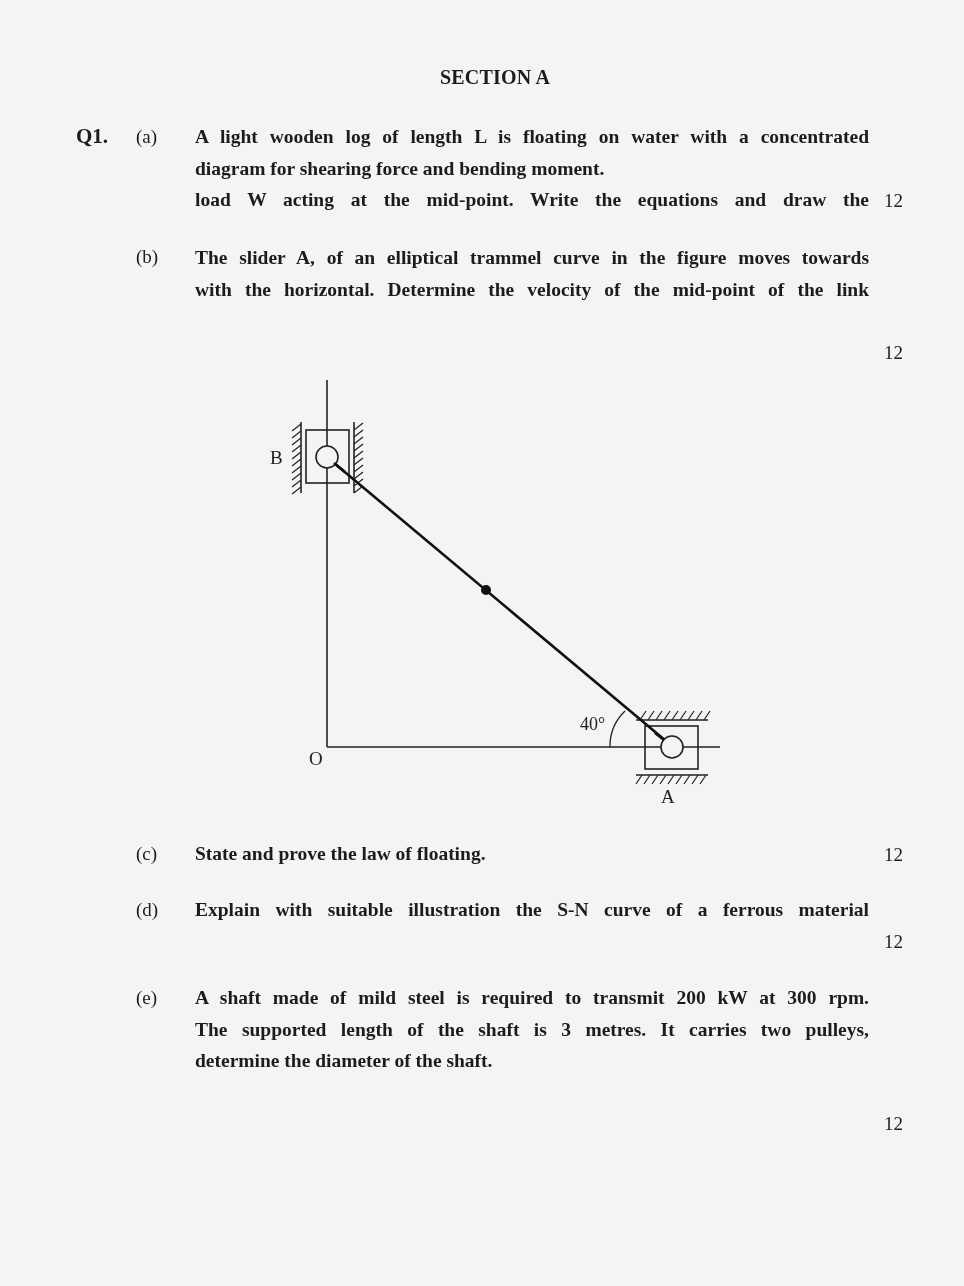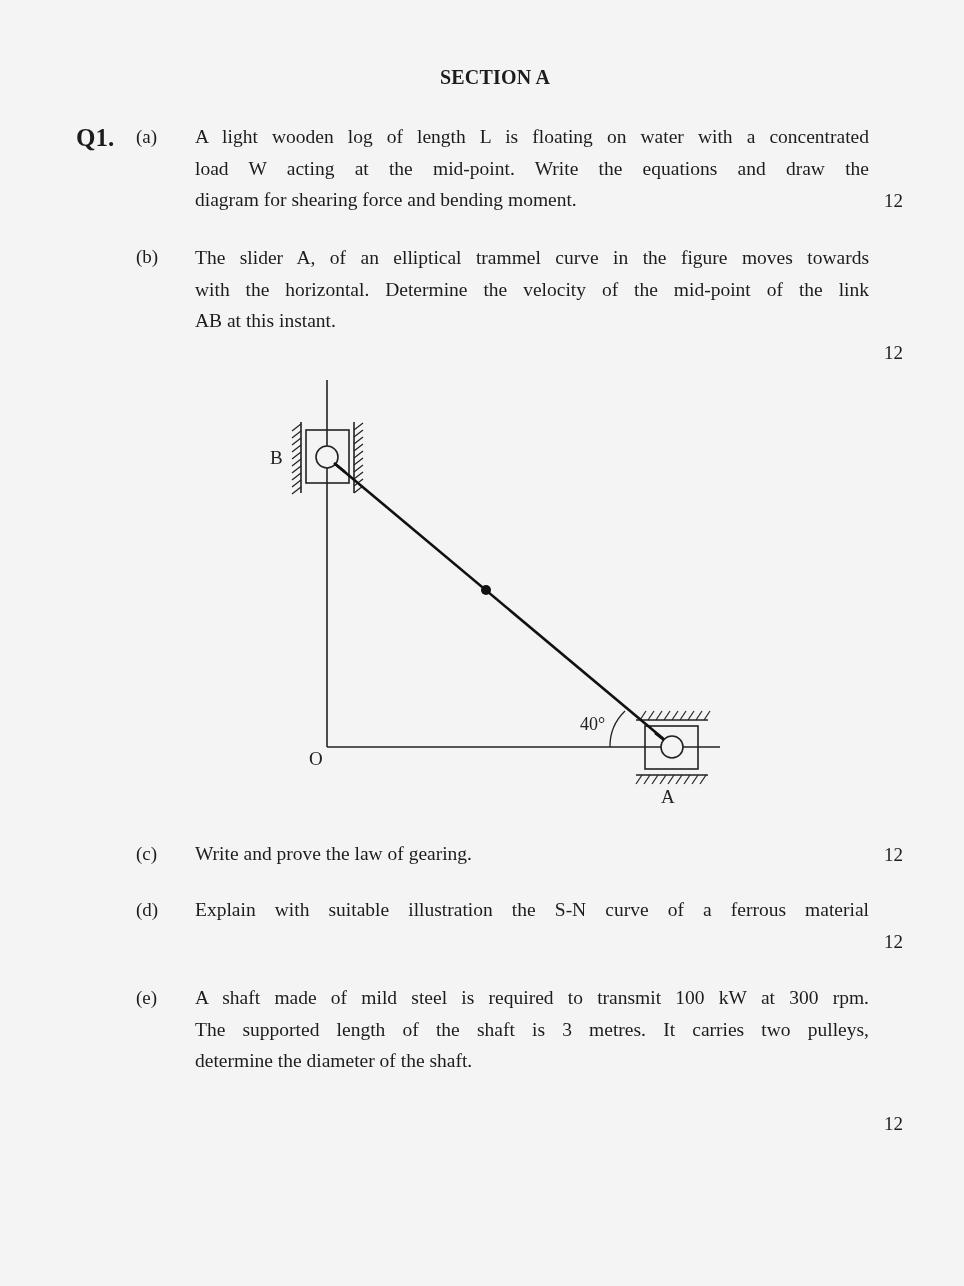--- a/index.html
+++ b/index.html
@@ -2,48 +2,47 @@
 <html><head>
 <meta charset="utf-8">
 <style>
   html, body { margin:0; padding:0; }
   body {
     width:964px; height:1286px; background:#f4f4f4; position:relative; overflow:hidden;
     font-family:"Liberation Serif","DejaVu Serif",serif; color:#1c1c1c;
   }
   .abs { position:absolute; }
   .section-title { left:0; width:990px; top:66px; text-align:center; font-weight:bold; font-size:20px; letter-spacing:0.2px; }
-  .qnum { left:76px; font-weight:bold; font-size:25px; }
+  .qnum { left:76px; font-weight:bold; font-size:21px; }
   .plabel { left:136px; font-size:19px; }
   .ptext { left:195px; width:674px; font-size:19.5px; line-height:31.5px; text-align:justify; }
-  .ptext .line { display:block; text-align-last:justify; white-space:nowrap; }
+  .ptext .line { display:block; text-align-last:justify; white-space:nowrap;font-weight:bold; }
   .ptext .line.last { text-align-last:left; }
   .marks { left:884px; font-size:19px; }
   svg text { font-family:"Liberation Serif","DejaVu Serif",serif; }
 </style>
 </head>
 <body>
 
 <div class="abs section-title">SECTION A</div>
 
 <div class="abs qnum" style="top:124px;">Q1.</div>
 
 <div class="abs plabel" style="top:126px;">(a)</div>
 <div class="abs ptext" style="top:121px;">
   <span class="line">A light wooden log of length L is floating on water with a concentrated</span>
+  <span class="line last">diagram for shearing force and bending moment.</span>
   <span class="line">load W acting at the mid-point. Write the equations and draw the</span>
-  <span class="line last">diagram for shearing force and bending moment.</span>
 </div>
 <div class="abs marks" style="top:190px;">12</div>
 
 <div class="abs plabel" style="top:246px;">(b)</div>
 <div class="abs ptext" style="top:242px;">
   <span class="line">The slider A, of an elliptical trammel curve in the figure moves towards</span>
   <span class="line">with the horizontal. Determine the velocity of the mid-point of the link</span>
-  <span class="line last">AB at this instant.</span>
 </div>
 <div class="abs marks" style="top:342px;">12</div>
 
 <svg class="abs" style="left:0; top:0;" width="964" height="1286">
   <defs>
     <pattern id="hatchV" width="10" height="7" patternUnits="userSpaceOnUse">
       <line x1="0" y1="7" x2="10" y2="0" stroke="#222" stroke-width="1.2"></line>
     </pattern>
   </defs>
 
@@ -119,29 +118,29 @@
   <path d="M 610 747 A 49 49 0 0 1 625 711" fill="none" stroke="#222" stroke-width="1.3"></path>
 
   <text x="270" y="464" font-size="19" fill="#222">B</text>
   <text x="661" y="803" font-size="19" fill="#222">A</text>
   <text x="309" y="765" font-size="19" fill="#222">O</text>
   <text x="580" y="730" font-size="18" fill="#222">40°</text>
 </svg>
 
 <div class="abs plabel" style="top:843px;">(c)</div>
 <div class="abs ptext" style="top:838px;">
-  <span class="line last">Write and prove the law of gearing.</span>
+  <span class="line last">State and prove the law of floating.</span>
 </div>
 <div class="abs marks" style="top:844px;">12</div>
 
 <div class="abs plabel" style="top:899px;">(d)</div>
 <div class="abs ptext" style="top:894px;">
   <span class="line">Explain with suitable illustration the S-N curve of a ferrous material</span>
 </div>
 <div class="abs marks" style="top:931px;">12</div>
 
 <div class="abs plabel" style="top:987px;">(e)</div>
 <div class="abs ptext" style="top:982px;">
-  <span class="line">A shaft made of mild steel is required to transmit 100 kW at 300 rpm.</span>
+  <span class="line">A shaft made of mild steel is required to transmit 200 kW at 300 rpm.</span>
   <span class="line">The supported length of the shaft is 3 metres. It carries two pulleys,</span>
   <span class="line last">determine the diameter of the shaft.</span>
 </div>
 <div class="abs marks" style="top:1113px;">12</div>
 
 </body></html>

